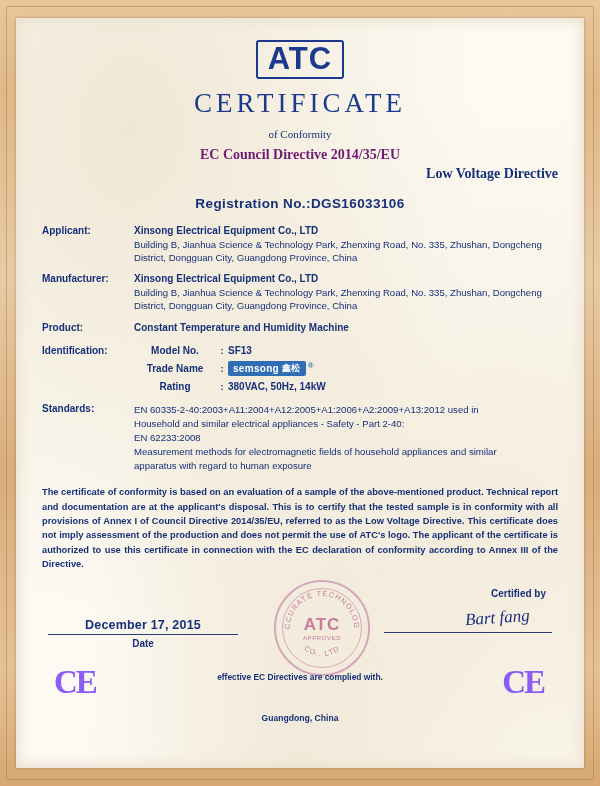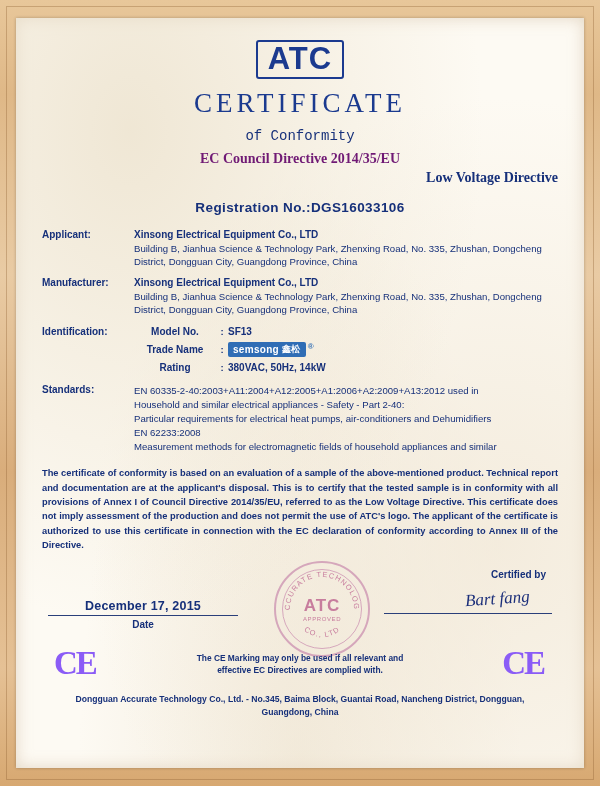--- a/index.html
+++ b/index.html
@@ -79,24 +79,24 @@
     text-align: center;
     font-size: 27px;
     letter-spacing: 4px;
     color: #1b3a8f;
     margin-top: 9px;
     font-family: "Liberation Serif", serif;
     font-weight: normal;
   }
   .subtitle {
     text-align: center;
-    font-size: 14px;
+    font-size: 11px;
     color: #16307a;
     margin-top: 9px;
-    font-family: Liberation Mono, monospace;
+    font-family: Liberation Serif, serif;
   }
   .directive {
     text-align: center;
     font-size: 14px;
     font-weight: bold;
     color: #701a75;
     margin-top: 7px;
     font-family: "Liberation Serif", serif;
   }
   .directive2 {
@@ -367,20 +367,26 @@
         </div>
 
         <div class="row sep-row">
           <div class="lbl">Manufacturer:</div>
           <div class="val">
             <span class="strong">Xinsong Electrical Equipment Co., LTD</span>
             <span class="addr">Building B, Jianhua Science &amp; Technology Park, Zhenxing Road, No. 335, Zhushan, Dongcheng District, Dongguan City, Guangdong Province, China</span>
           </div>
         </div>
 
+        <div class="row sep-row">
+          <div class="lbl">Product:</div>
+          <div class="val">
+            <span class="strong">Constant Temperature and Humidity Machine</span>
+          </div>
+        </div>
 
         <div class="row sep-row">
           <div class="lbl">Identification:</div>
           <div class="val idtable">
 
             <div class="idrow">
               <div class="idkey">Model No.</div>
               <div class="idcolon">:</div>
               <div class="idval">SF13</div>
             </div>
@@ -403,23 +409,23 @@
             </div>
 
           </div>
         </div>
 
         <div class="row">
           <div class="lbl">Standards:</div>
           <div class="val stdlist">
             <div>EN 60335-2-40:2003+A11:2004+A12:2005+A1:2006+A2:2009+A13:2012 used in</div>
             <div>Household and similar electrical appliances - Safety - Part 2-40:</div>
-            <div>Particular requirements for electrical heat pumps, air-conditioners and Dehumidifiers</div>
             <div>EN 62233:2008</div>
             <div>Measurement methods for electromagnetic fields of household appliances and similar</div>
+            <div>apparatus with regard to human exposure</div>
           </div>
         </div>
 
       </div>
 
       <div class="para">The certificate of conformity is based on an evaluation of a sample of the above-mentioned product. Technical report and documentation are at the applicant's disposal. This is to certify that the tested sample is in conformity with all provisions of Annex I of Council Directive 2014/35/EU, referred to as the Low Voltage Directive. This certificate does not imply assessment of the production and does not permit the use of ATC's logo. The applicant of the certificate is authorized to use this certificate in connection with the EC declaration of conformity according to Annex III of the Directive.</div>
 
       <div class="sigarea">
         <div class="certby">Certified by</div>
         <div class="signature">Bart fang</div>
@@ -445,26 +451,24 @@
             </text>
           </svg>
           <div class="c-atc">ATC</div>
           <div class="c-app">APPROVED</div>
         </div>
       </div>
 
       <div class="cerow">
         <div class="ce left">CE</div>
         <div class="cenote">
-          <div>The CE Marking may only be used if all relevant and</div>
           <div>effective EC Directives are complied with.</div>
         </div>
         <div class="ce right">CE</div>
       </div>
 
       <div class="footer">
-        <div>Dongguan Accurate Technology Co., Ltd. - No.345, Baima Block, Guantai Road, Nancheng District, Dongguan,</div>
         <div>Guangdong, China</div>
       </div>
 
     </div>
   </div>
 </div>
 
 </body></html>

